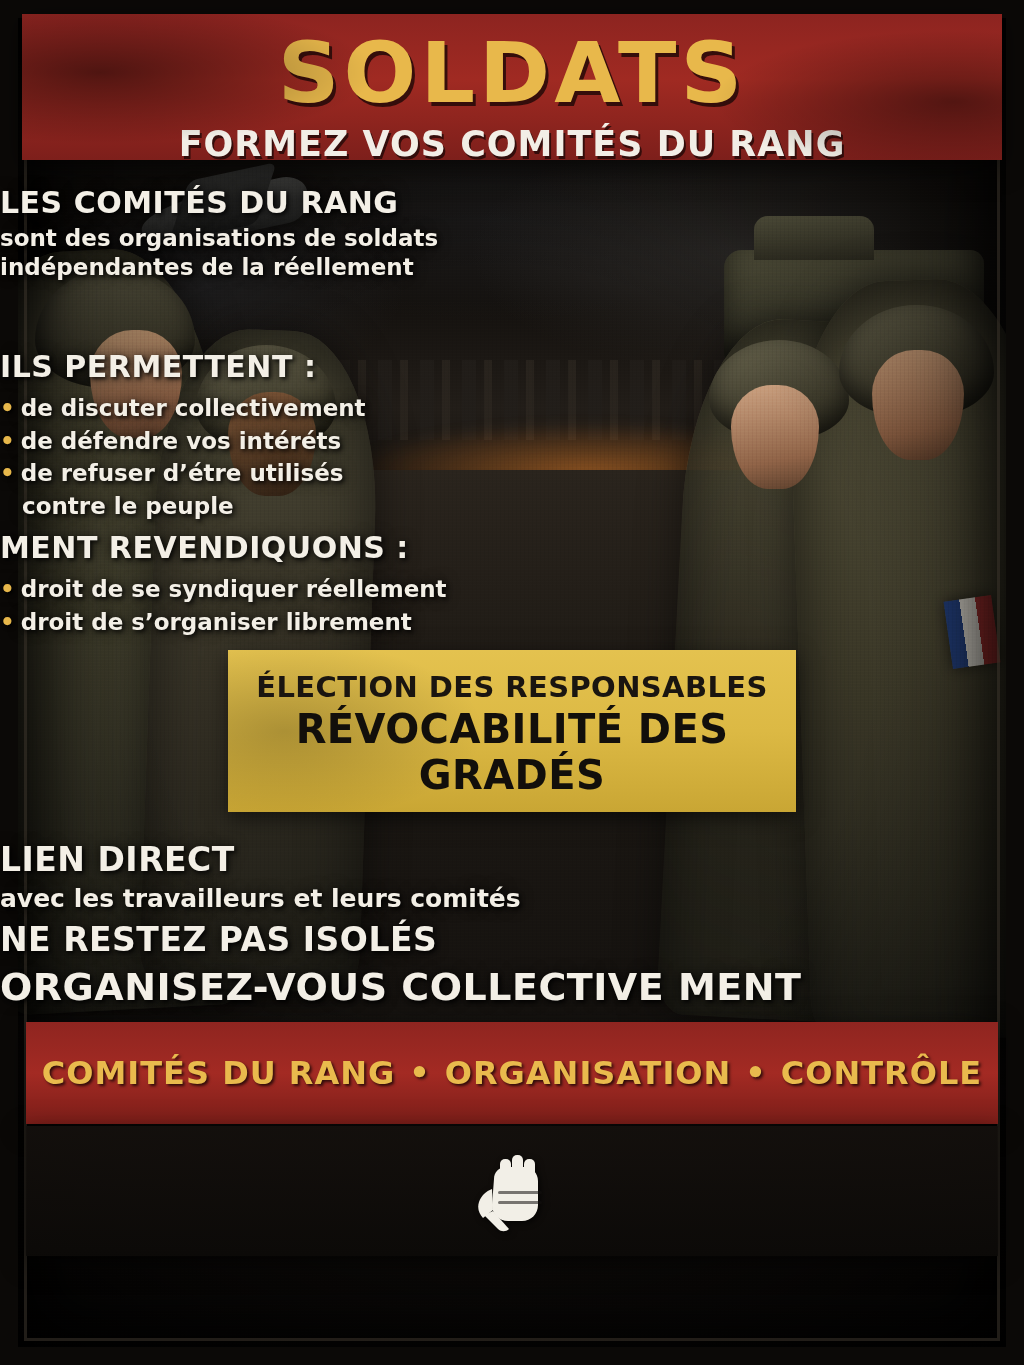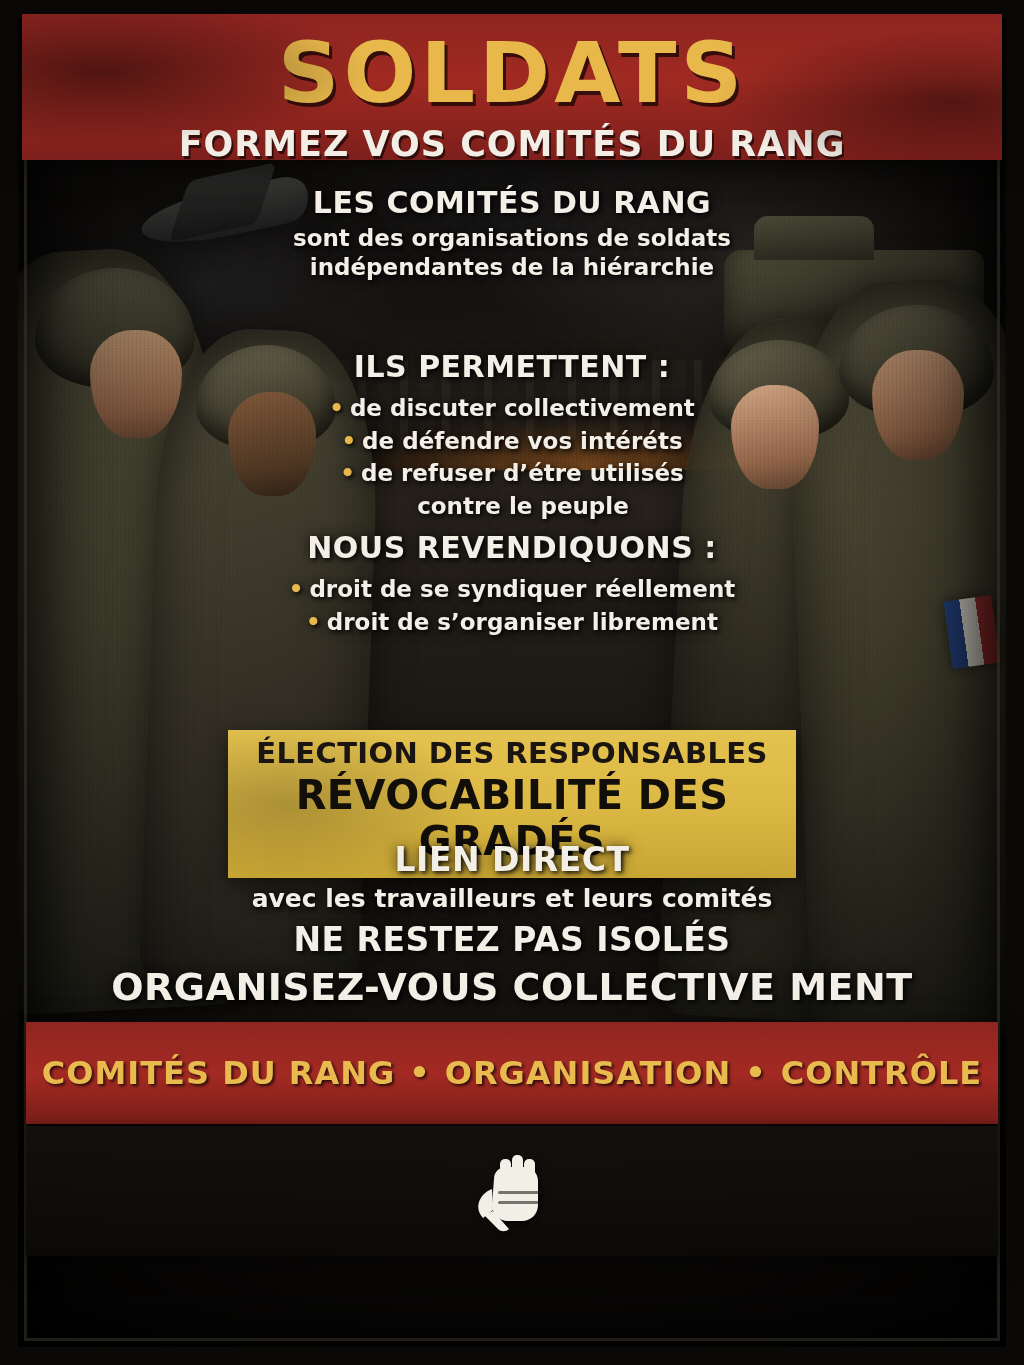--- a/index.html
+++ b/index.html
@@ -219,21 +219,20 @@
     font-weight: 700;
     font-size: 35px;
     letter-spacing: 1px;
     color: #f2eee6;
     text-shadow: 2px 3px 0 rgba(0,0,0,.6);
   }
 
   .block {
     position: absolute;
     left: 0; right: 0;
-    text-align: center;
     color: #f3efe6;
     text-shadow: 2px 2px 4px rgba(0,0,0,.85), 0 0 14px rgba(0,0,0,.7);
   }
   .head {
     font-family: "DejaVu Sans", sans-serif;
     font-weight: 700;
     font-size: 30px;
     letter-spacing: .5px;
   }
   .sub {
@@ -267,22 +266,22 @@
   #def-block { top: 185px; }
   
   #perm-block { top: 349px; }
   
   #rev-block { top: 530px; }
 
   
   .band-yellow {
     position: absolute;
     left: 228px; right: 228px;
-    top: 730px;
-    padding: 6px 0 14px;
+    top: 650px;
+    padding: 20px 0 14px;
     background: linear-gradient(180deg,#e4c24f 0%, #dcb944 50%, #c9a634 100%);
     box-shadow: 0 6px 20px rgba(0,0,0,.55);
   }
   .band-yellow:before {
     content:"";
     position:absolute; inset:0;
     background: radial-gradient(ellipse 50% 80% at 10% 50%, rgba(0,0,0,.22), rgba(0,0,0,0) 70%);
   }
   .yellow-l1 {
     position: relative;
@@ -427,37 +426,37 @@
   <div class="content">
 
     <div class="band-top">
       <h1 class="title-main">SOLDATS</h1>
       <div class="title-sub">FORMEZ VOS COMITÉS DU RANG</div>
     </div>
 
     <div class="block" id="def-block">
       <div class="head">LES COMITÉS DU RANG</div>
       <div class="sub">sont des organisations de soldats</div>
-      <div class="sub" style="margin-top:0">indépendantes de la hiérarchie</div>
+      <div class="sub" style="margin-top:0">indépendantes de la réellement</div>
     </div>
 
     <div class="block" id="perm-block">
       <div class="head">ILS PERMETTENT :</div>
       <ul class="bullets">
         <li><span class="dot">•</span><span>de discuter collectivement</span></li>
         <li><span class="dot">•</span><span>de défendre vos intéréts</span></li>
         <li><span class="dot">•</span><span>de refuser d’étre utilisés</span></li>
         <li>
             <span class="indent2">contre le peuple</span>
           </li>
       </ul>
     </div>
 
     <div class="block" id="rev-block">
-      <div class="head">NOUS REVENDIQUONS :</div>
+      <div class="head">MENT REVENDIQUONS :</div>
       <ul class="bullets">
         <li><span class="dot">•</span><span>droit de se syndiquer réellement</span></li>
         <li><span class="dot">•</span><span>droit de s’organiser librement</span></li>
       </ul>
     </div>
 
     <div class="band-yellow">
       <div class="yellow-l1">ÉLECTION DES RESPONSABLES</div>
       <div class="yellow-l2">RÉVOCABILITÉ DES GRADÉS</div>
     </div>

